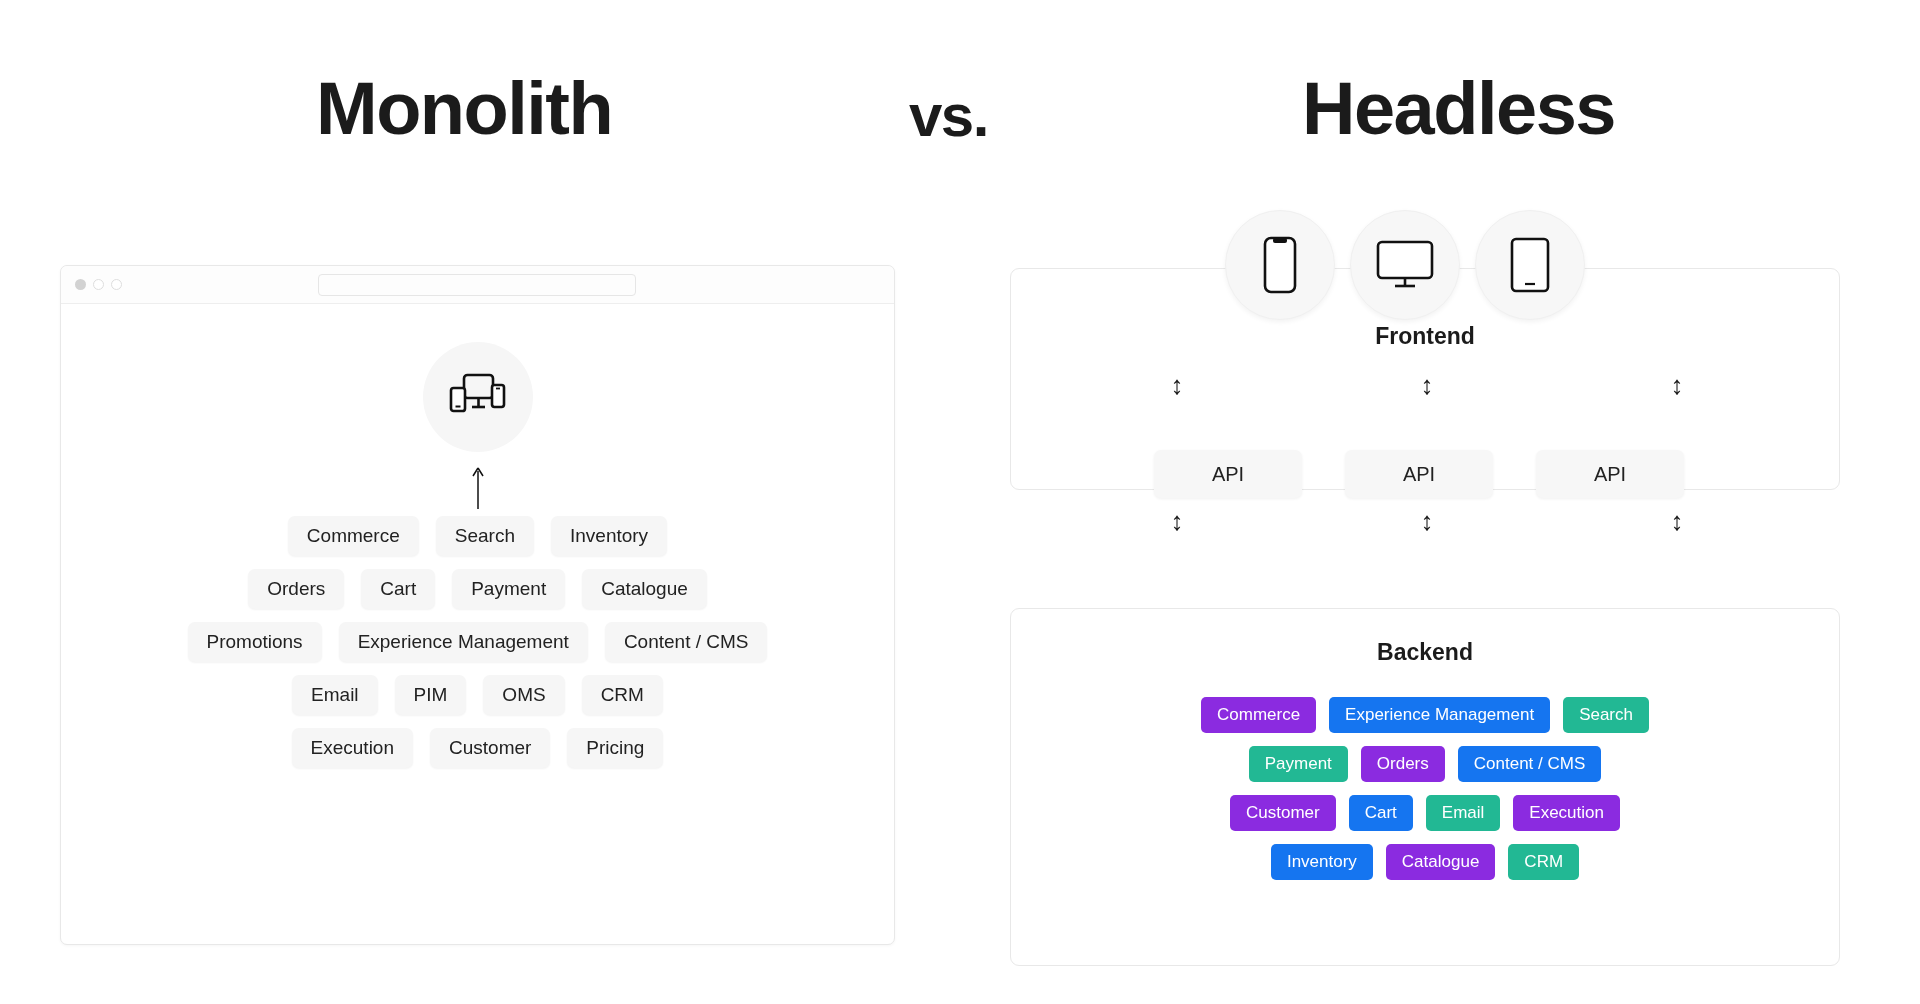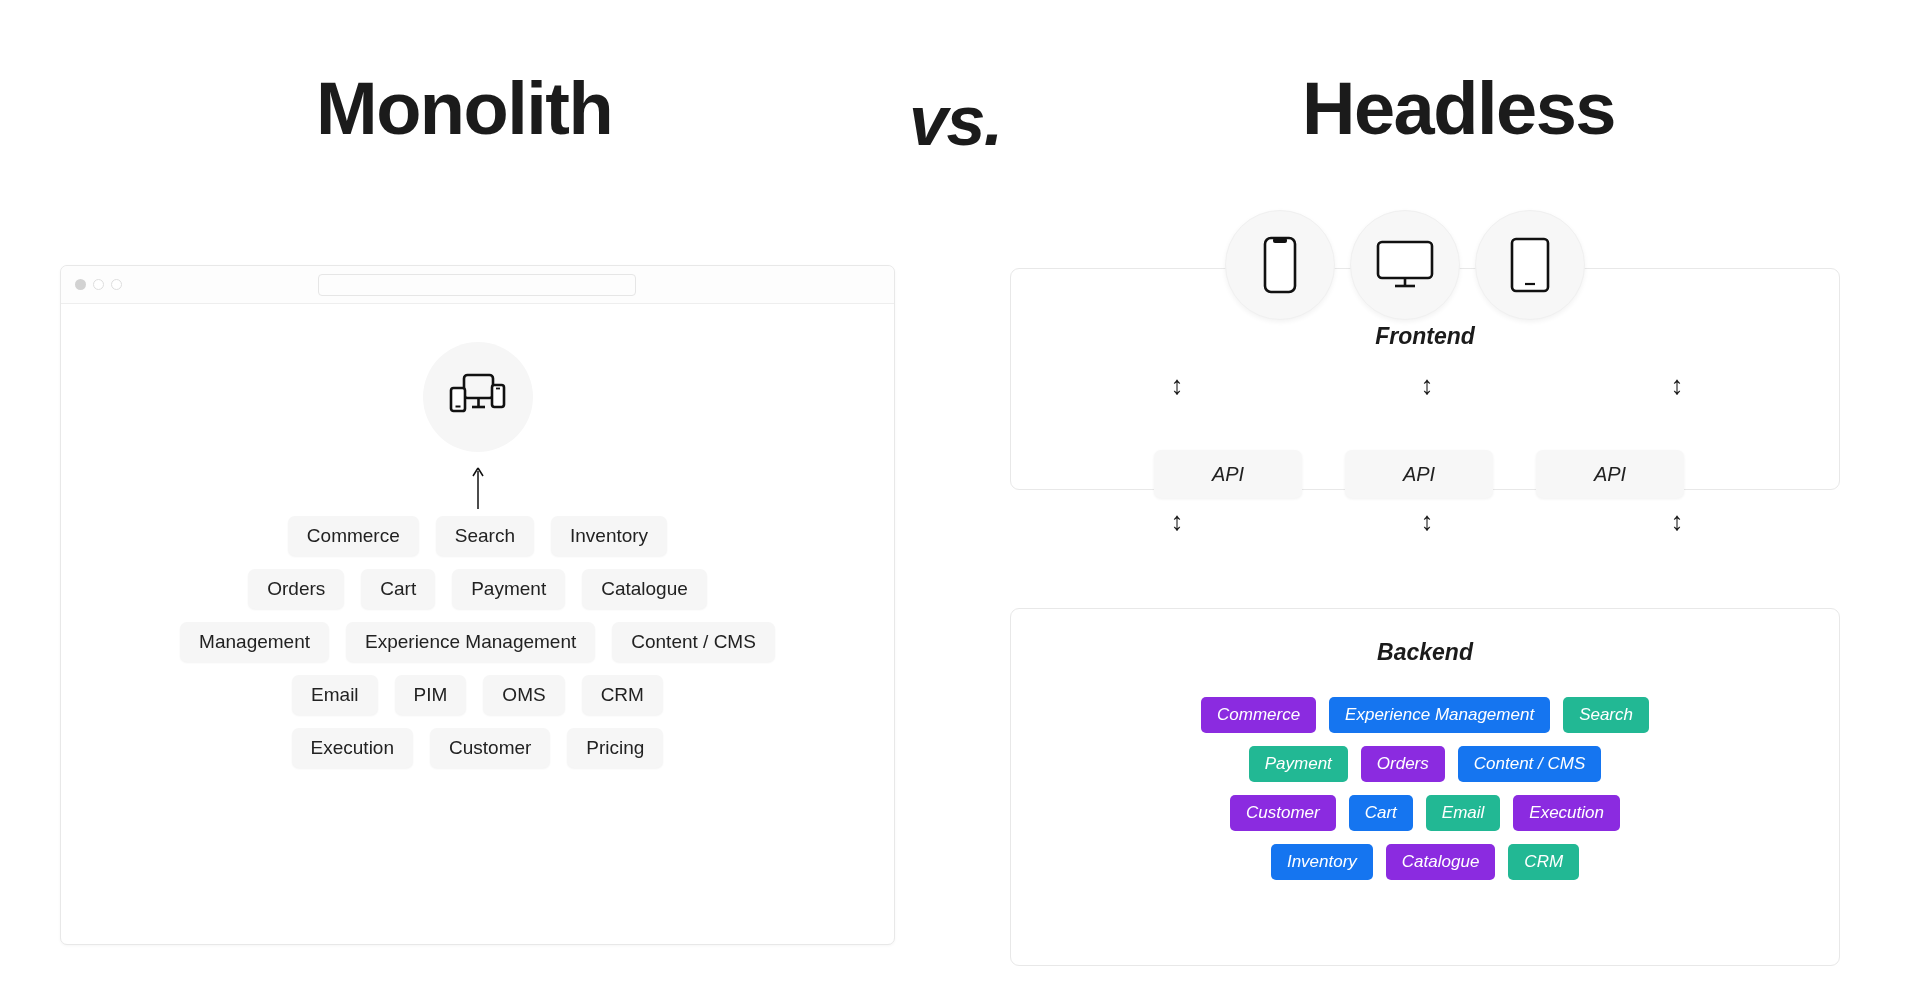--- a/index.html
+++ b/index.html
@@ -19,21 +19,21 @@
   .title {
     position: absolute;
     font-size: 74px;
     font-weight: 700;
     color: #1b1b1b;
     letter-spacing: -1.5px;
     line-height: 1;
     white-space: nowrap;
   }
   .title-monolith { left: 312px; top: 10px; }
-  .title-vs { left: 905px; top: 24px; font-size: 70px; font-style: italic; }
+  .title-vs { left: 905px; top: 24px; font-size: 60px; }
   .title-headless { left: 1262px; top: 10px; margin-left: 36px; }
 
   
   .browser {
     position: absolute;
     left: 60px; top: 265px;
     width: 835px; height: 680px;
     background: #ffffff;
     border: 1px solid #e8e8e8;
     border-radius: 7px;
@@ -88,21 +88,21 @@
     background: #f6f6f6;
     color: #222222;
     font-size: 19px;
     padding: 9px 19px;
     border-radius: 7px;
     white-space: nowrap;
     box-shadow: 0 1px 2px rgba(0,0,0,0.05);
   }
 
   
-  .headless { position: absolute; left: 1010px; top: 210px; width: 830px; height: 740px; font-style: italic; }
+  .headless { position: absolute; left: 1010px; top: 210px; width: 830px; height: 740px; }
 
   .devices-row {
     position: absolute;
     top: 0; left: 215px;
     display: flex; gap: 15px;
     z-index: 5;
   }
   .device-bubble {
     width: 110px; height: 110px;
     border-radius: 50%;
@@ -230,21 +230,21 @@
             <div class="mono-tag">Search</div>
             <div class="mono-tag">Inventory</div>
           </div>
           <div class="mono-row">
             <div class="mono-tag">Orders</div>
             <div class="mono-tag">Cart</div>
             <div class="mono-tag">Payment</div>
             <div class="mono-tag">Catalogue</div>
           </div>
           <div class="mono-row">
-            <div class="mono-tag">Management</div>
+            <div class="mono-tag">Promotions</div>
             <div class="mono-tag">Experience Management</div>
             <div class="mono-tag">Content / CMS</div>
           </div>
           <div class="mono-row">
             <div class="mono-tag">Email</div>
             <div class="mono-tag">PIM</div>
             <div class="mono-tag">OMS</div>
             <div class="mono-tag">CRM</div>
           </div>
           <div class="mono-row">

